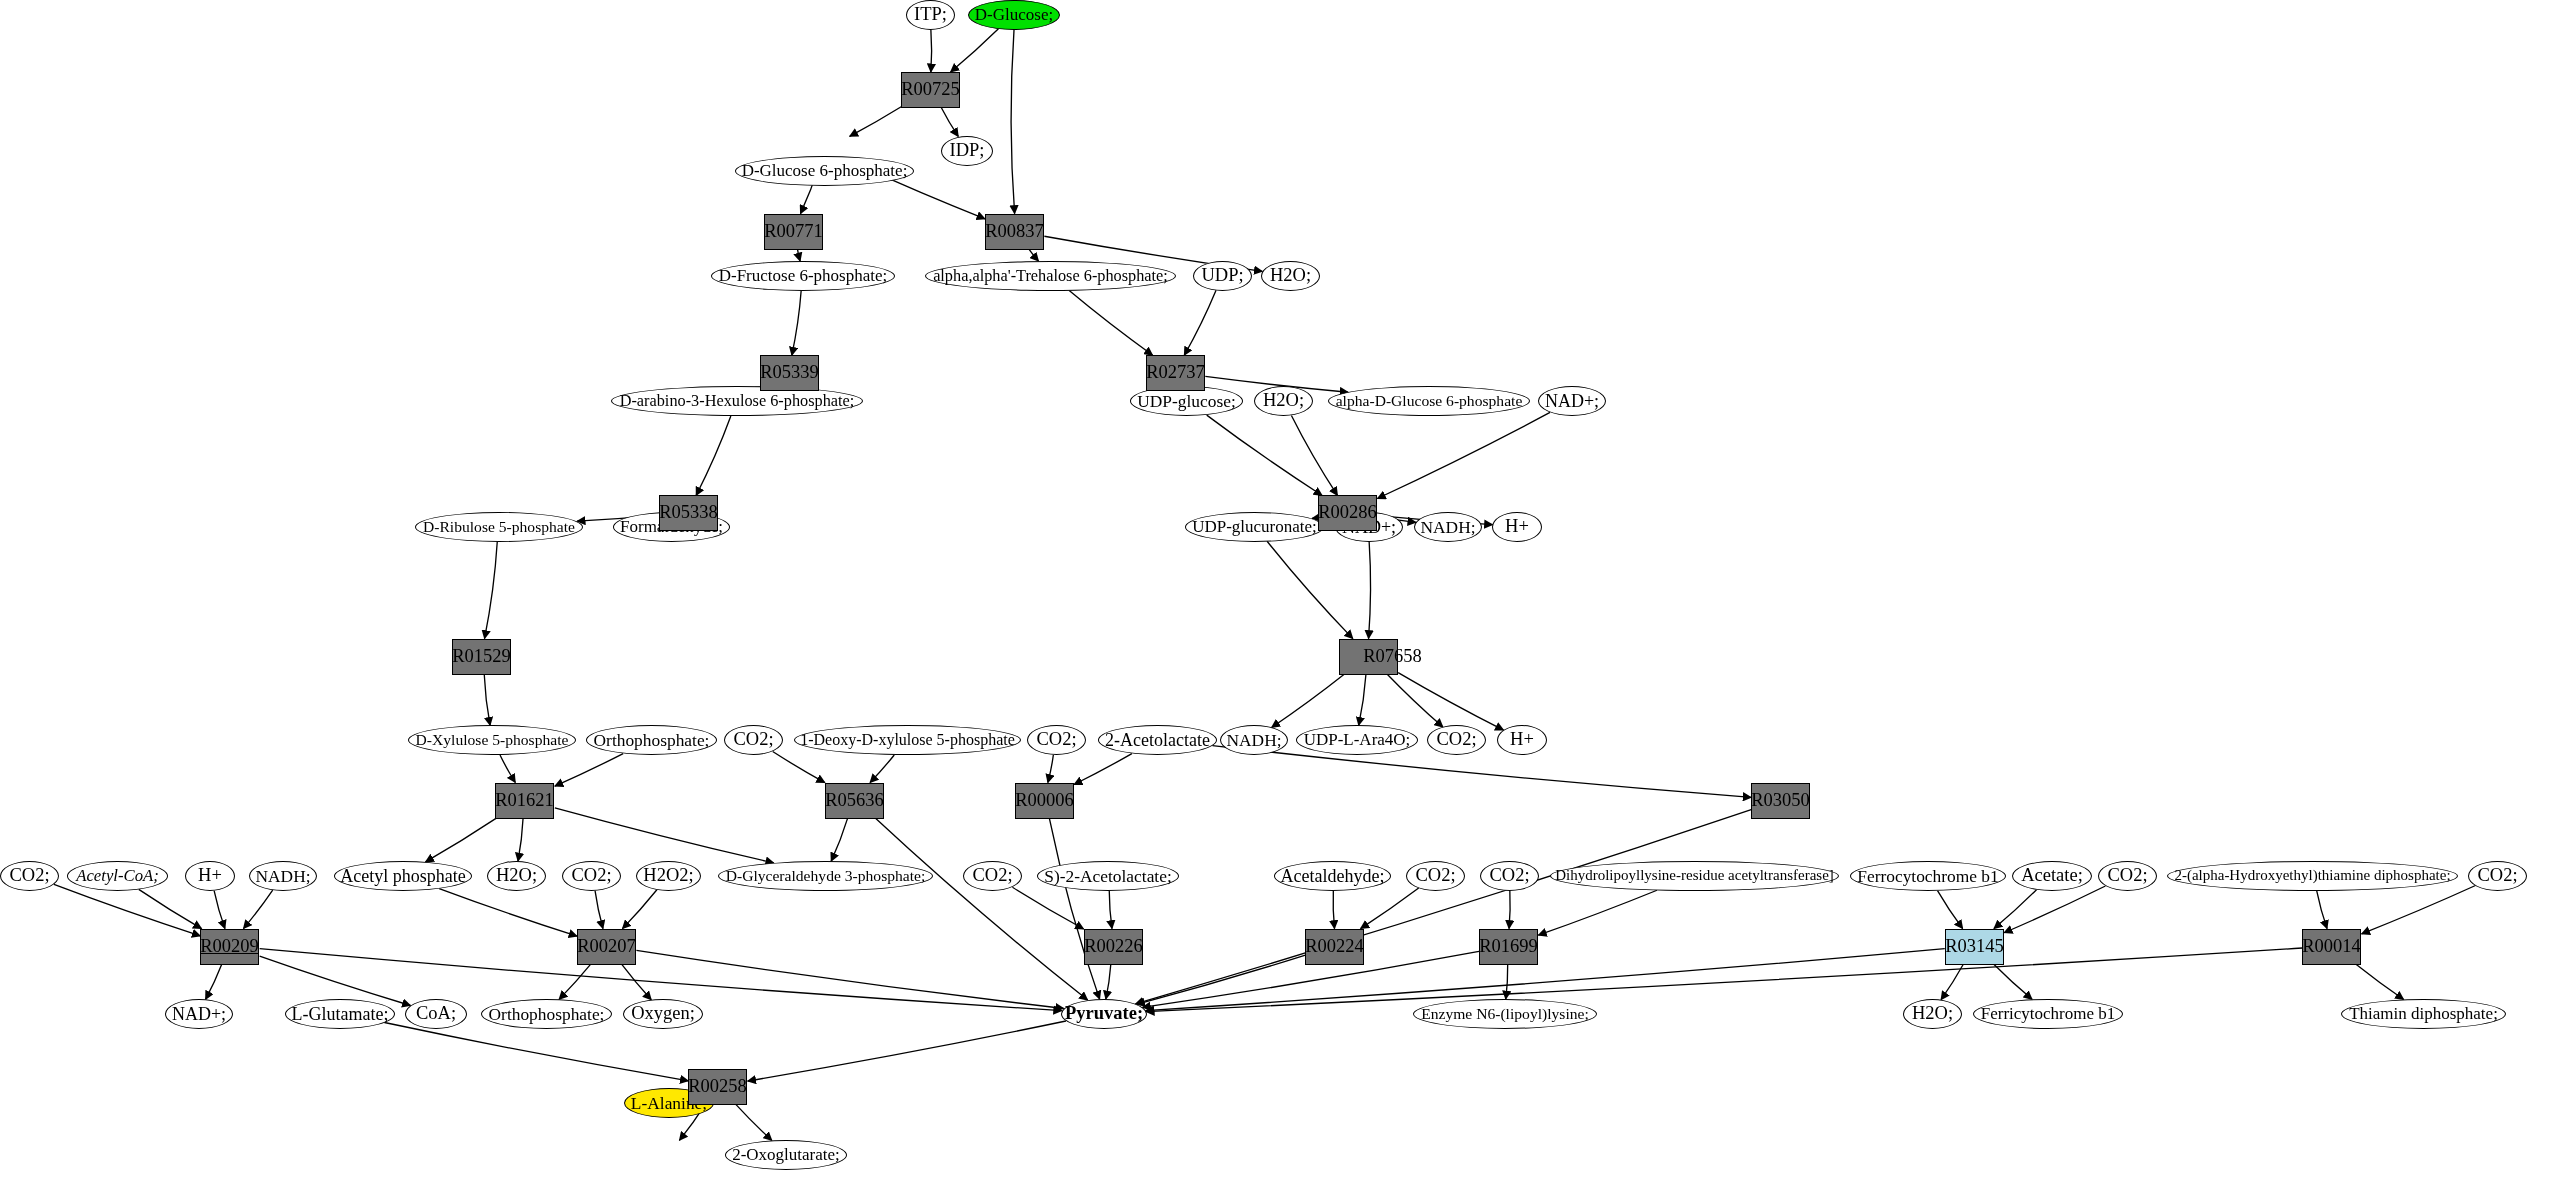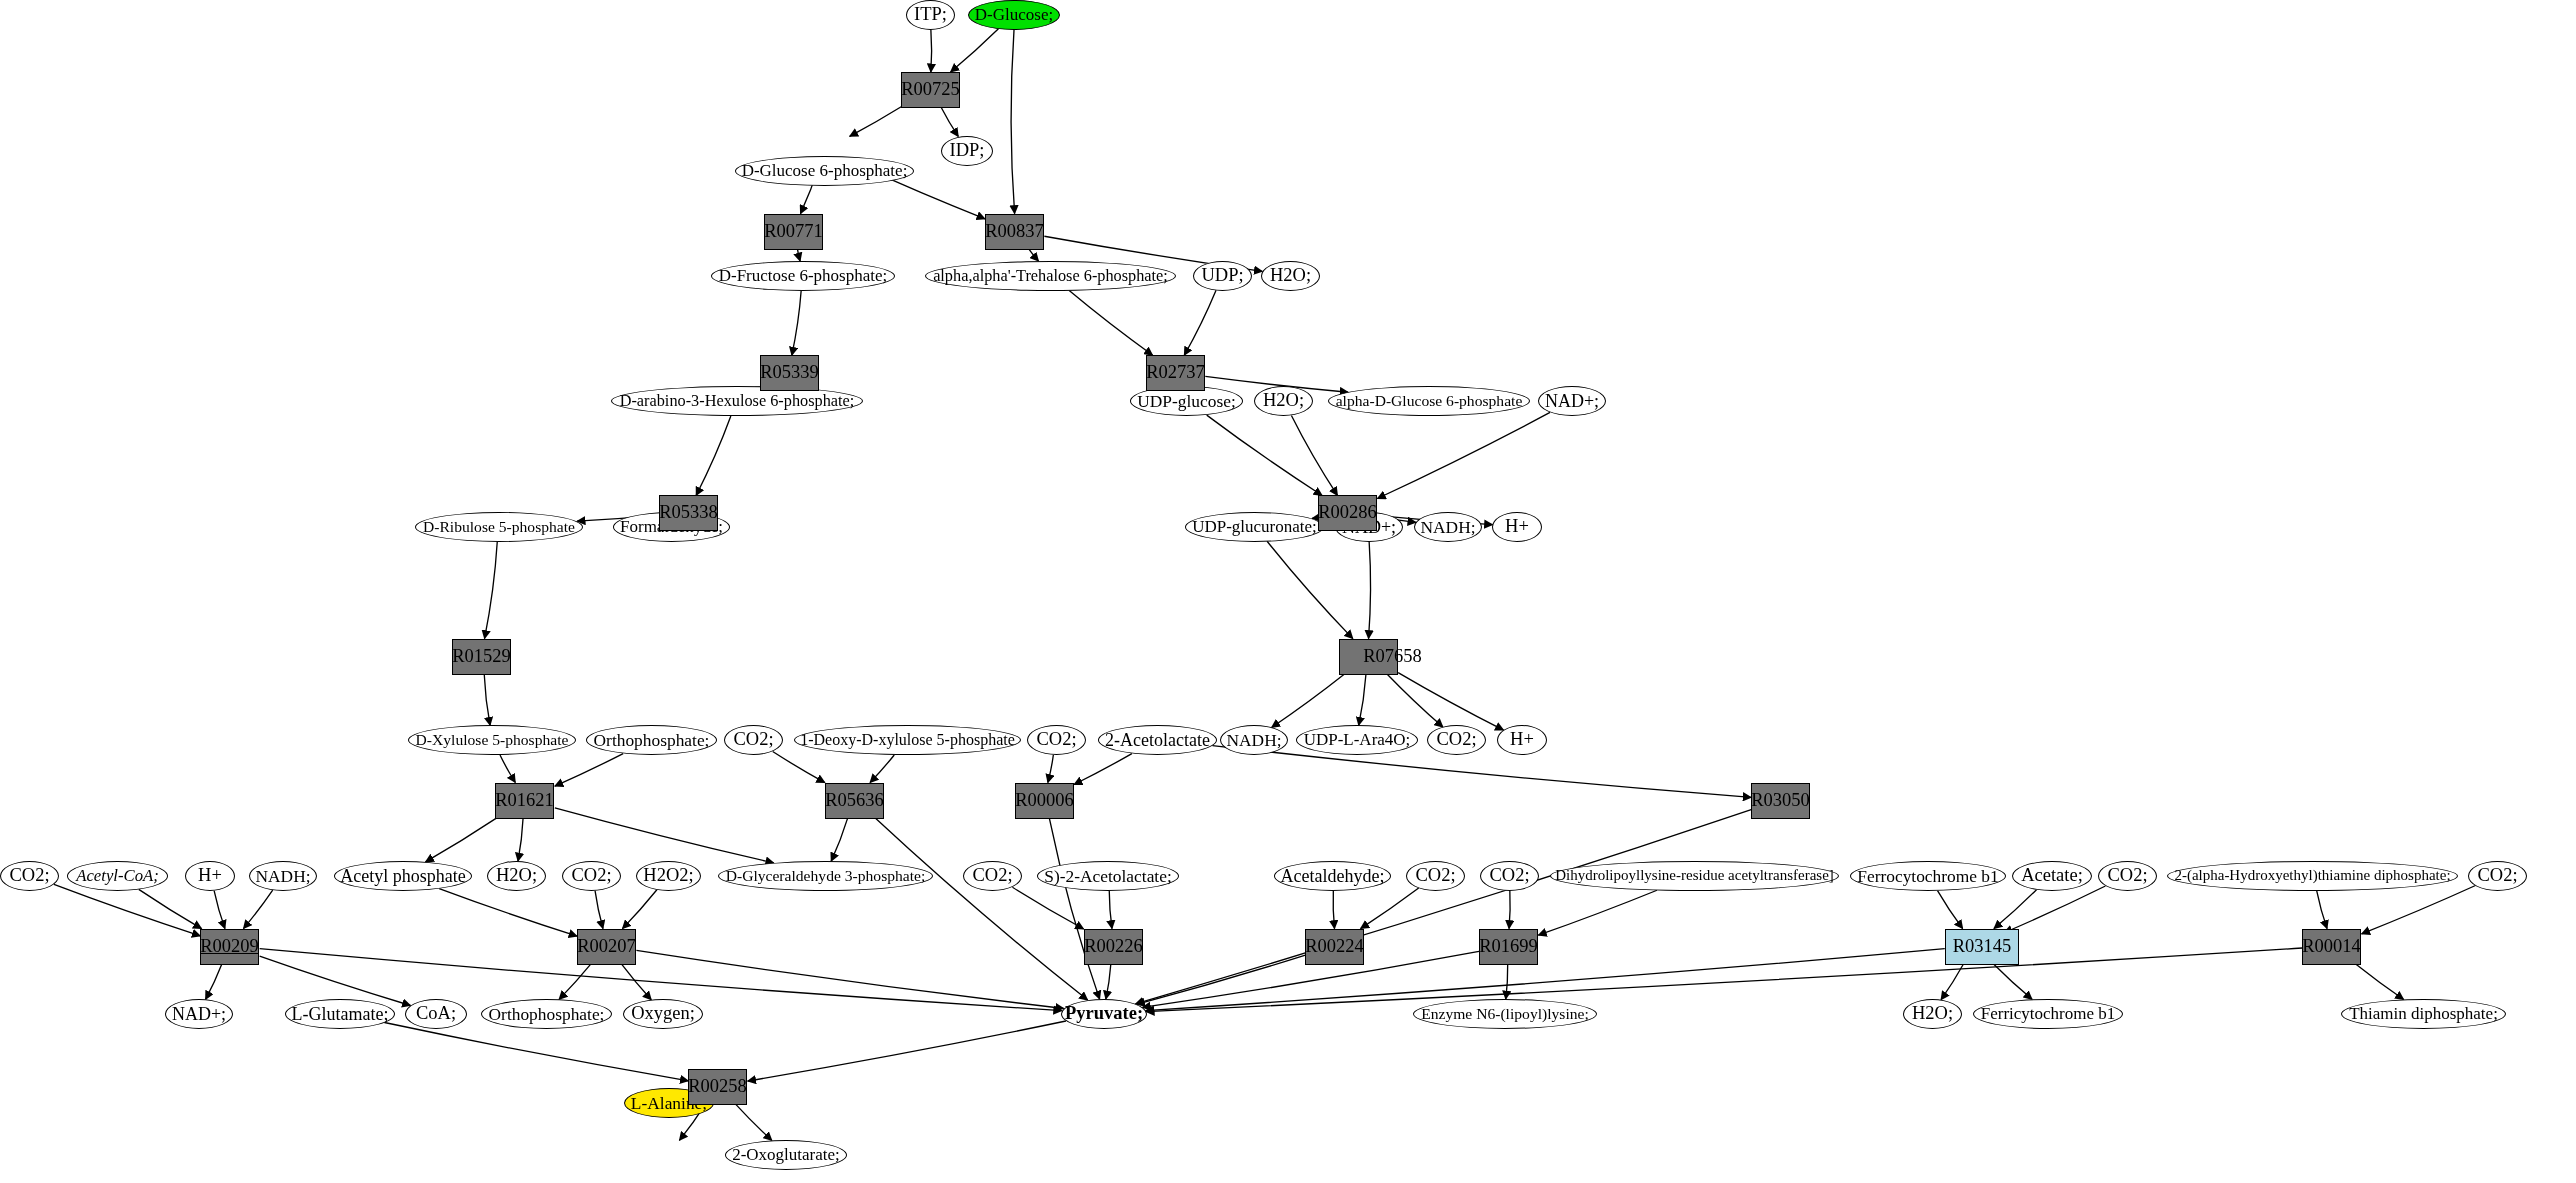--- a/index.html
+++ b/index.html
@@ -344,21 +344,21 @@
       </div>
       <div class="node rxn" style="left: 1084px; top: 929px; width: 59px; height: 36px;">
         <span>R00226</span>
       </div>
       <div class="node rxn" style="left: 1305px; top: 929px; width: 59px; height: 36px;">
         <span>R00224</span>
       </div>
       <div class="node rxn" style="left: 1479px; top: 929px; width: 59px; height: 36px;">
         <span>R01699</span>
       </div>
-      <div class="node rxn blue" style="left: 1945px; top: 929px; width: 74px; height: 36px;">
+      <div class="node rxn blue" style="left: 1945px; top: 929px; width: 59px; height: 36px;">
         <span>R03145</span>
       </div>
       <div class="node rxn" style="left: 2302px; top: 929px; width: 59px; height: 36px;">
         <span>R00014</span>
       </div>
       <div class="node rxn" style="left: 688px; top: 1069px; width: 59px; height: 36px;">
         <span>R00258</span>
       </div>
     </div>
 </div>

